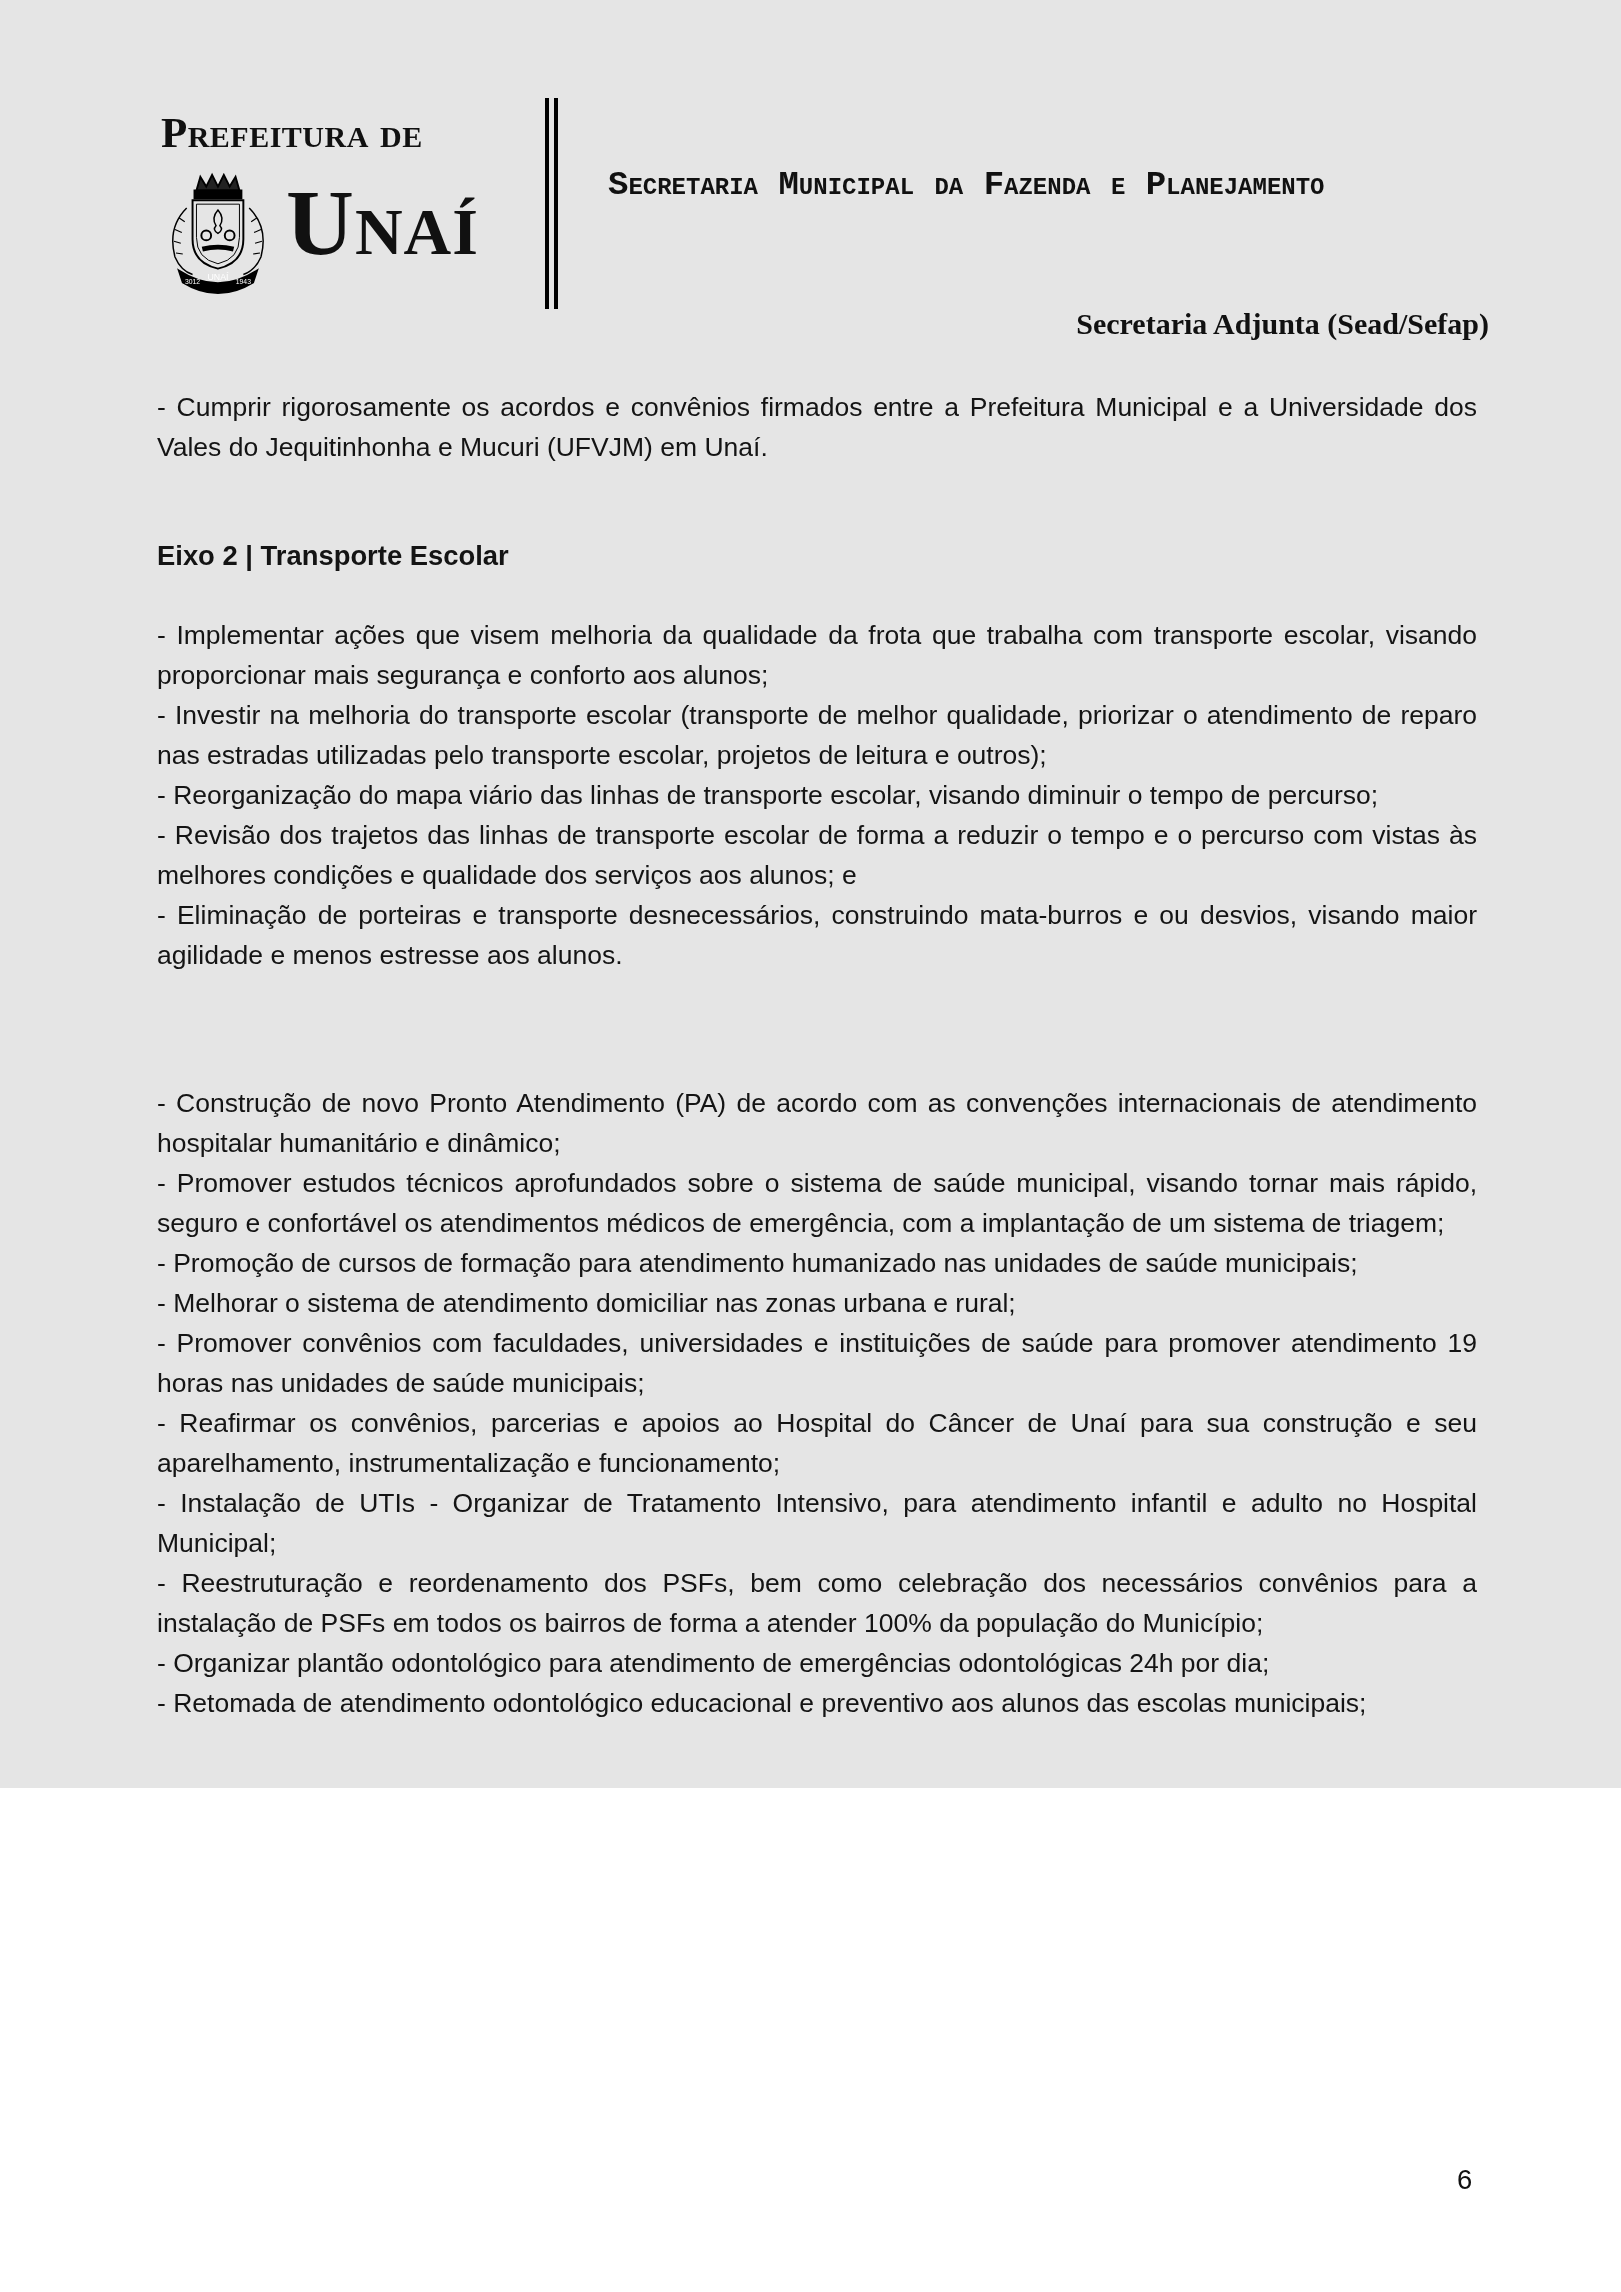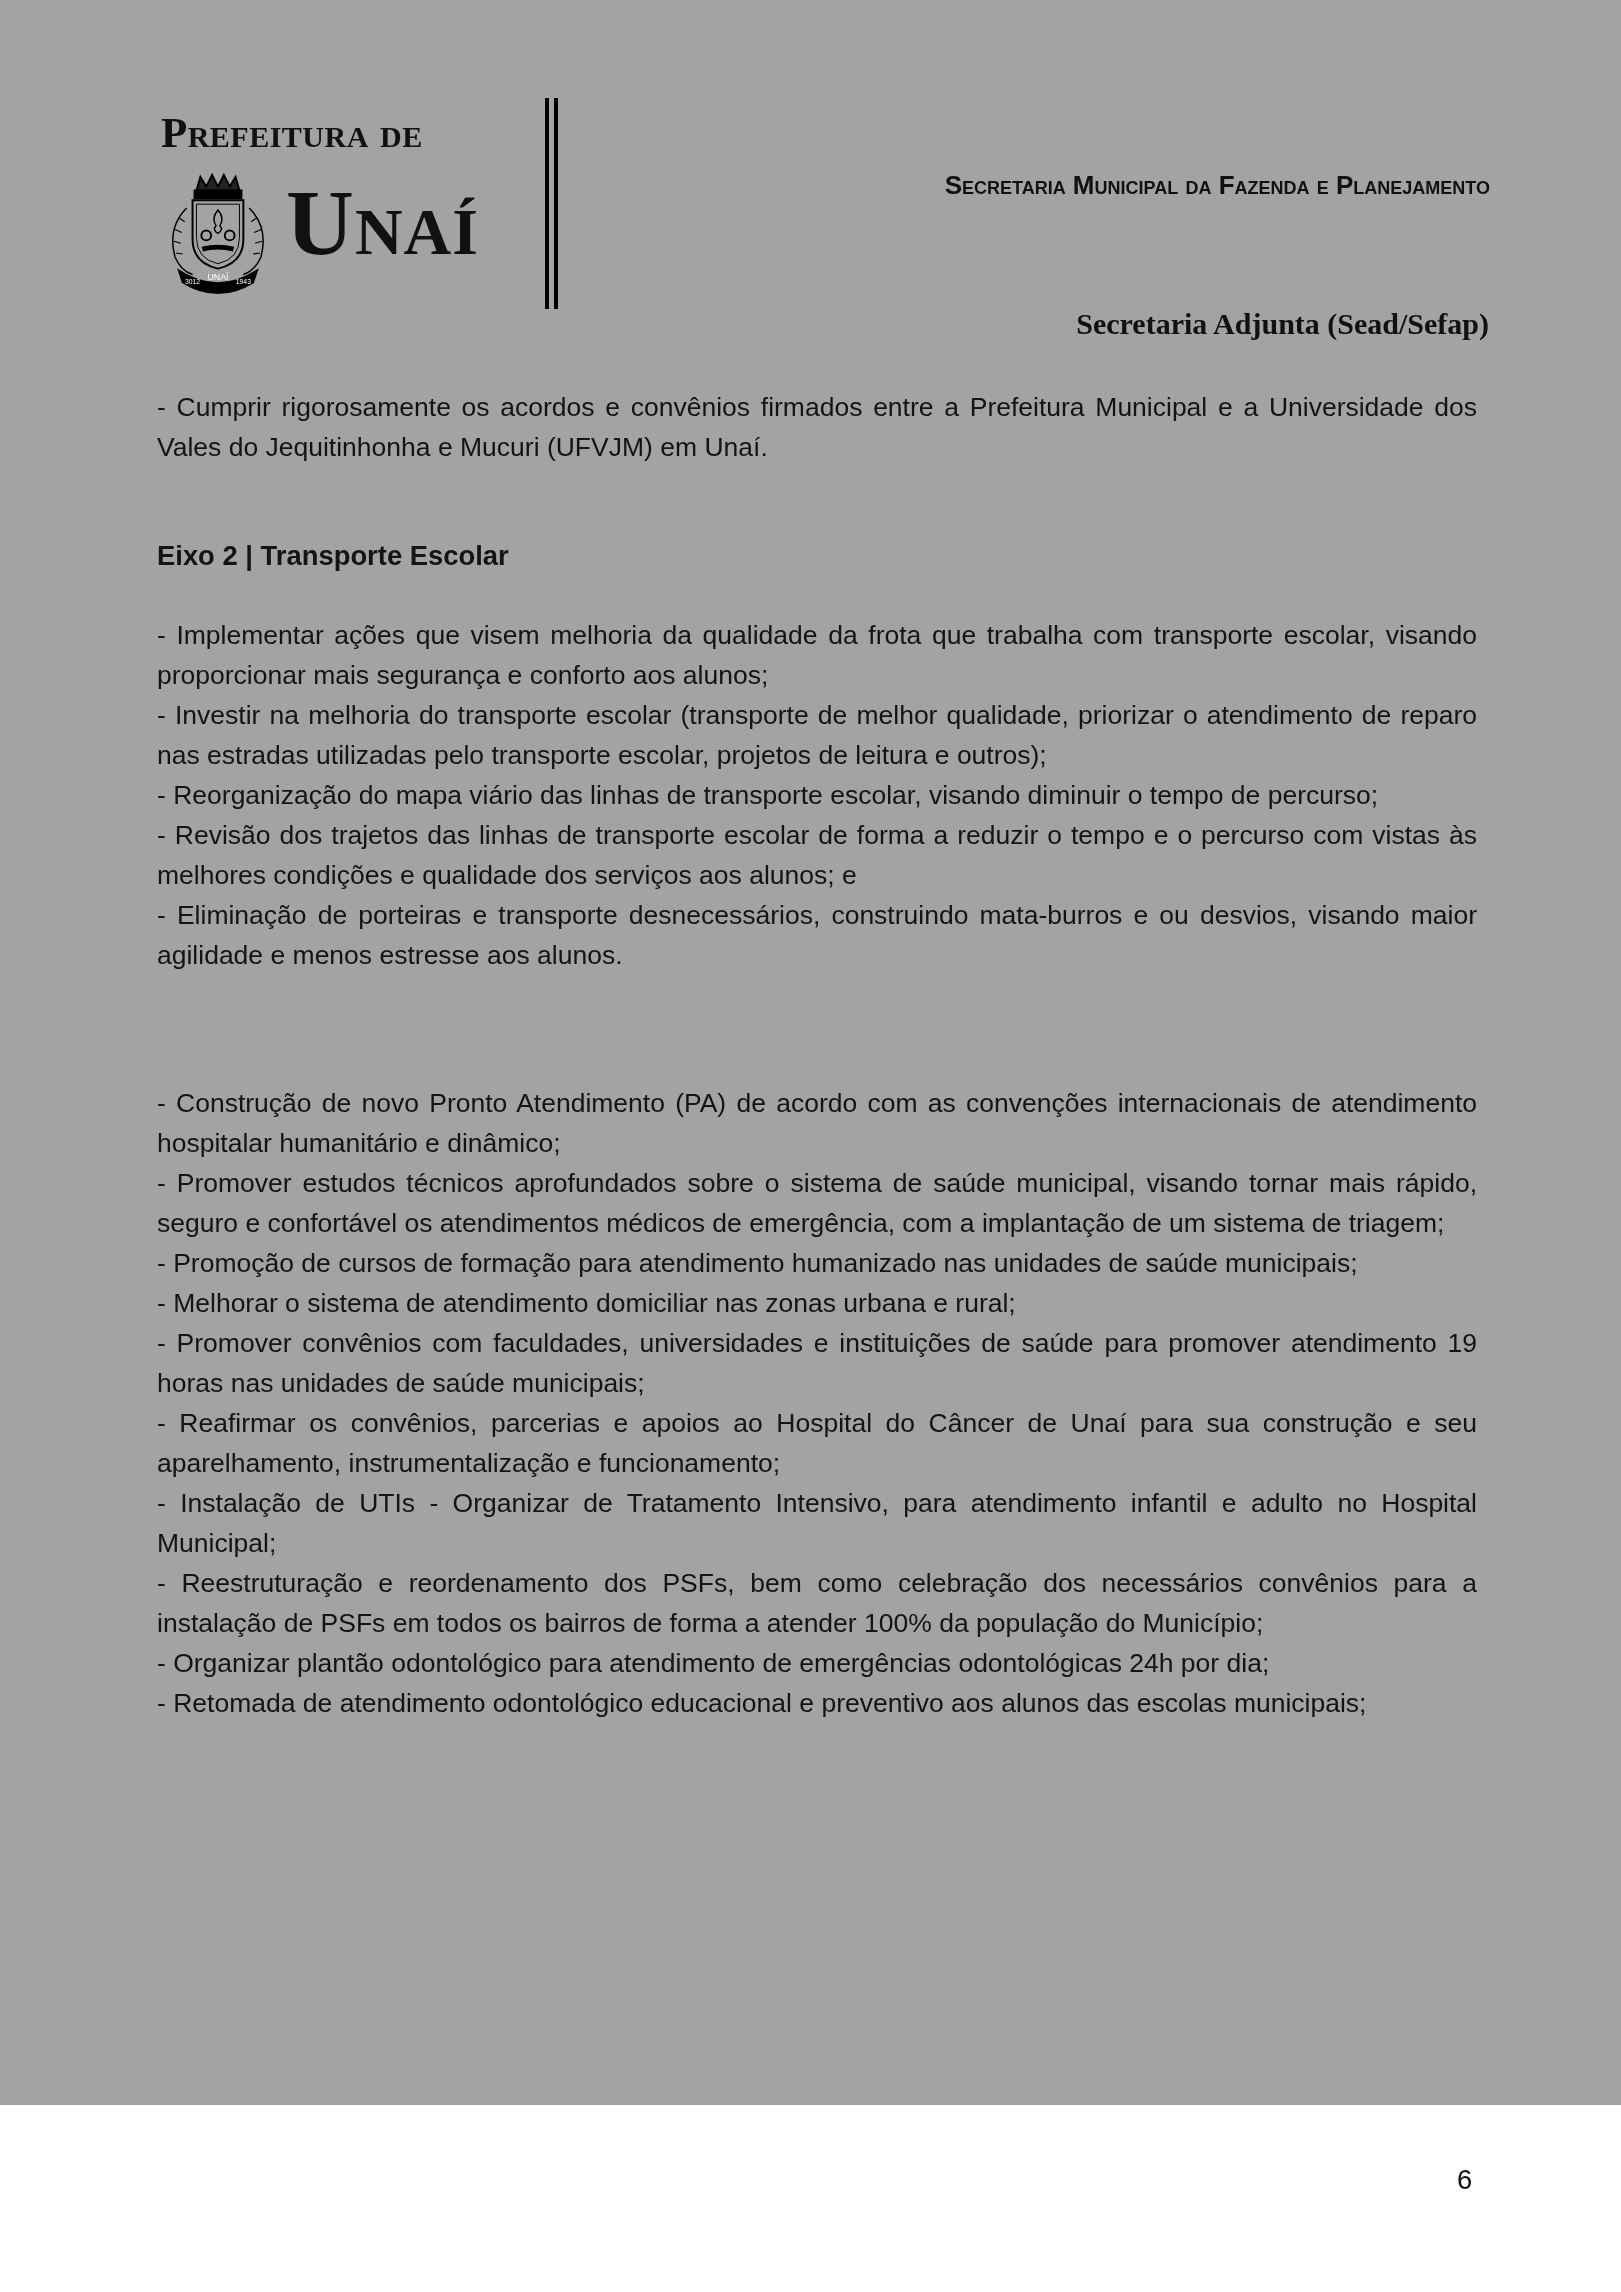--- a/index.html
+++ b/index.html
@@ -1,29 +1,29 @@
 <!DOCTYPE html>
 <html><head>
   <meta charset="utf-8">
   <style>
     html, body { margin: 0; padding: 0; background: #ffffff; }
     body { width: 1621px; height: 2293px; position: relative; overflow: hidden; color: #111; }
-    .page { position: absolute; left: 0; top: 0; width: 1621px; height: 2105px; background: #a3a3a3; }
+    .page { position: absolute; left: 0; top: 0; width: 1621px; height: 1788px; background: #e5e5e5; }
 
     
     .logo-block { position: absolute; left: 157px; top: 108px; width: 343px; height: 196px; }
     .logo-title { position: absolute; left: 3.9px; top: 0; font-family: "Liberation Serif", serif; font-weight: bold; font-size: 43px; letter-spacing: 0.5px; font-variant: small-caps; white-space: nowrap; }
     .crest { position: absolute; left: 0; top: 61px; width: 118px; height: 127px; }
     .logo-city { position: absolute; left: 129px; top: 67px; font-family: "Liberation Serif", serif; font-weight: bold; font-size: 94px; line-height: 1; font-variant: small-caps; letter-spacing: 1px; }
     .divider { position: absolute; left: 545px; top: 98px; width: 13.7px; height: 211px; }
     .divider::before, .divider::after { content: ""; position: absolute; top: 0; width: 3.9px; height: 100%; background: #000; }
     .divider::before { left: 0; }
     .divider::after { left: 8.8px; }
 
-    .dept { position: absolute; left: 608px; top: 165px; width: 882px; text-align: right; font-family: Liberation Sans, sans-serif; font-weight: bold; font-size: 26px; line-height: 41px; font-variant: small-caps; }
+    .dept { position: absolute; left: 608px; top: 165px; width: 882px; text-align: left; font-family: Liberation Mono, monospace; font-weight: bold; font-size: 34px; line-height: 41px; font-variant: small-caps; }
     .subdept { position: absolute; right: 132px; top: 307px; font-family: "Liberation Serif", serif; font-weight: bold; font-size: 30px; }
 
     
     .content { position: absolute; left: 157px; top: 387px; width: 1320px; font-family: "Liberation Sans", sans-serif; font-size: 26.5px; line-height: 40px; color: #141414; }
     .para { margin: 0; text-align: justify; }
     .section-title { font-family: "Liberation Sans", sans-serif; font-weight: bold; font-size: 27.4px; margin: 0; }
     .gap-lg { height: 69px; }
     .gap-md { height: 39px; }
 
     .page-num { position: absolute; left: 1457px; top: 2164px; font-family: "Liberation Sans", sans-serif; font-size: 27.4px; }

